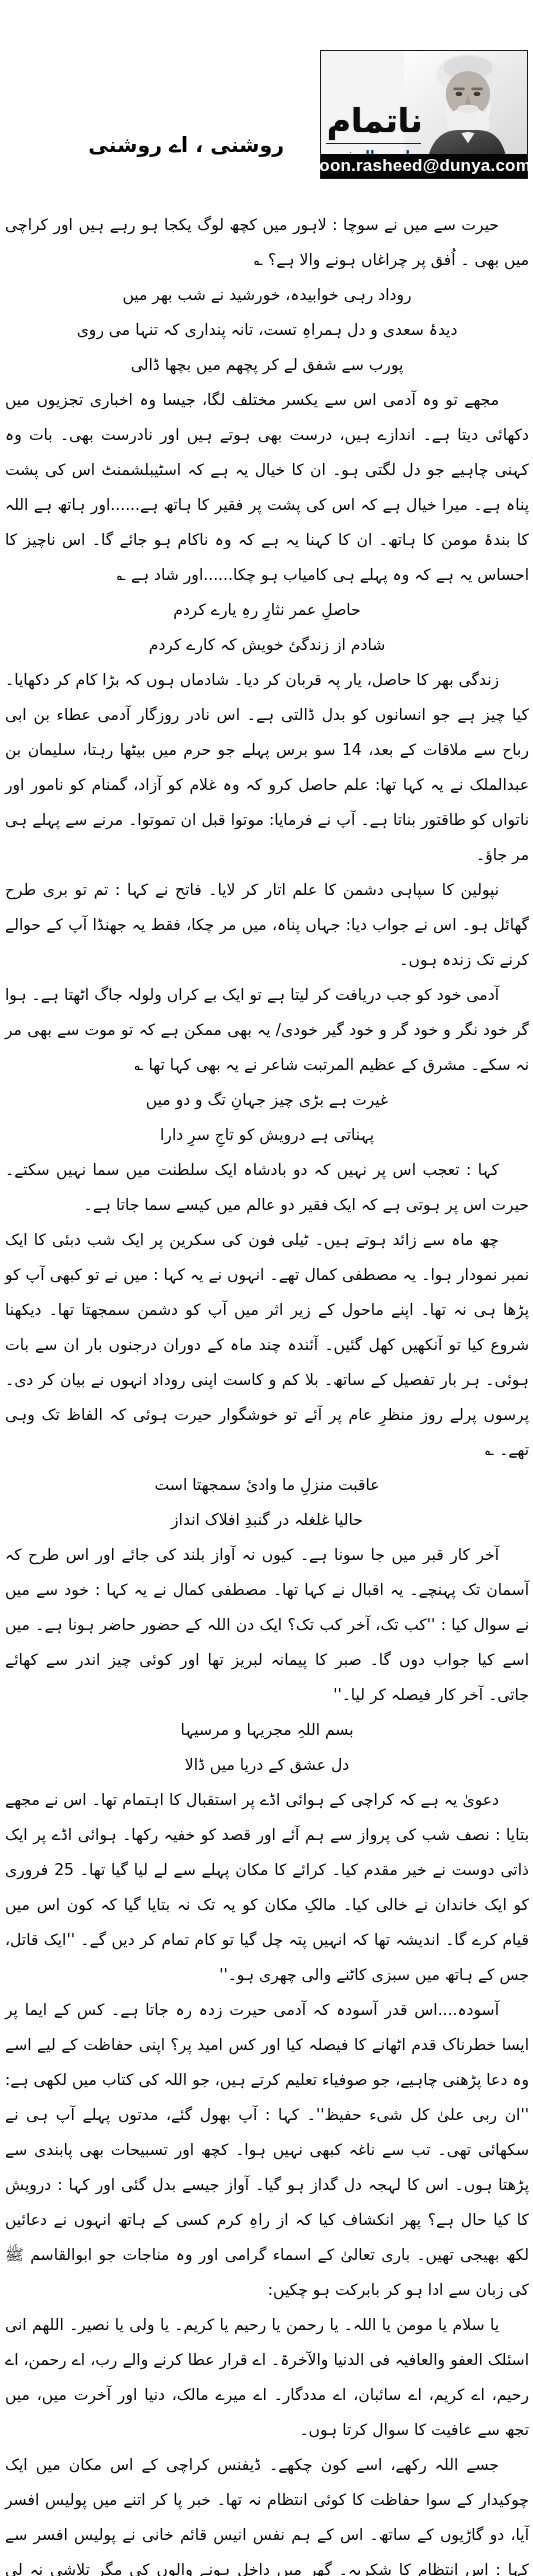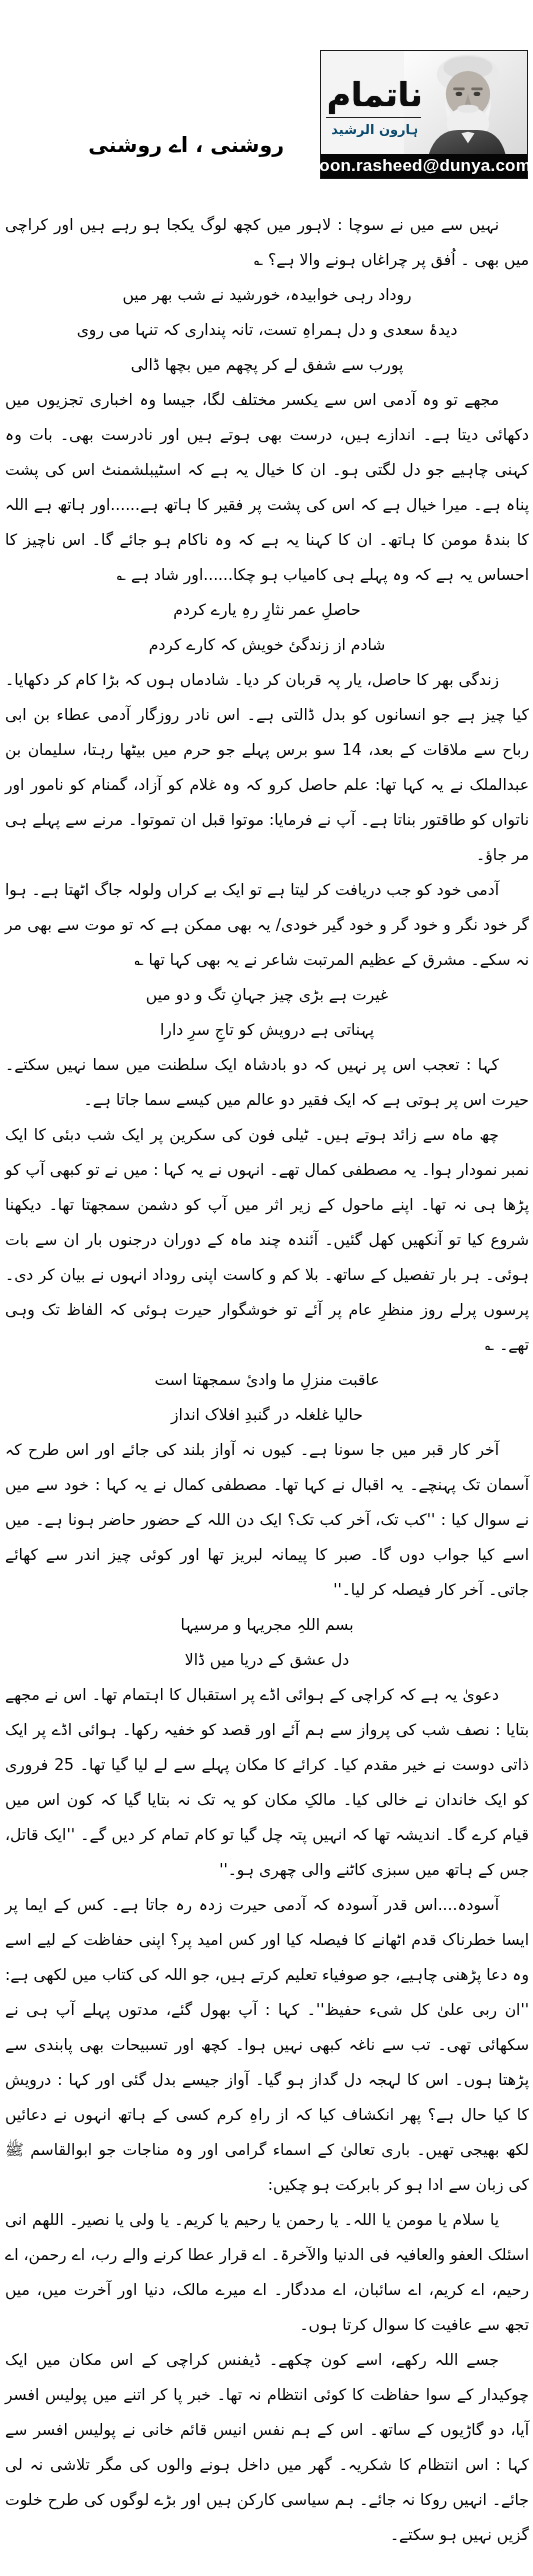--- a/index.html
+++ b/index.html
@@ -12,21 +12,21 @@
 
   
   .masthead{position:relative;height:207px;}
   .column-box{
     position:absolute;top:50px;right:5.8px;width:208px;height:129px;
     border:1.6px solid #1a1a1a;box-sizing:border-box;background:#f4f4f4;
   }
   .photo{position:absolute;top:0;right:0;width:123px;height:104px;overflow:hidden;}
   .photo svg{display:block;}
   .nameplate{
-    position:absolute;top:26px;left:5px;width:97px;
+    position:absolute;top:52px;left:5px;width:97px;
     text-align:center;z-index:2;background:transparent;
   }
   .column-title{
     font-size:33px;font-weight:bold;line-height:1.1;direction:rtl;
     color:#0d0d0d;text-shadow:0 0 0.8px #000;
   }
   .name-rule{border:none;border-top:1.6px solid #222;margin:4.1px 0 3.3px;width:95px;}
   .author-name{font-size:13px;font-weight:bold;direction:rtl;color:#0c4a6e;}
   .email-bar{
     position:absolute;left:0;right:0;bottom:0;height:24px;background:#060606;
@@ -102,32 +102,33 @@
       </div>
 
       <div class="email-bar">
         <span>haroon.rasheed@dunya.com.pk</span>
       </div>
 
     </div>
   </div>
 
   <div class="article-body">
-      <p class="para">نہیں سے میں نے سوچا : لاہور میں کچھ لوگ یکجا ہو رہے ہیں اور کراچی میں بھی ۔ اُفق پر چراغاں ہونے والا ہے؟ ؎</p>
+      <p class="para">حیرت سے میں نے سوچا : لاہور میں کچھ لوگ یکجا ہو رہے ہیں اور کراچی میں بھی ۔ اُفق پر چراغاں ہونے والا ہے؟ ؎</p>
       <div class="verse">
         <div class="verse-line">روداد رہی خوابیدہ، خورشید نے شب بھر میں</div>
         <div class="verse-line">دیدۂ سعدی و دل ہمراہِ تست، تانہ پنداری کہ تنہا می روی</div>
         <div class="verse-line">پورب سے شفق لے کر پچھم میں بچھا ڈالی</div>
       </div>
       <p class="para">مجھے تو وہ آدمی اس سے یکسر مختلف لگا، جیسا وہ اخباری تجزیوں میں دکھائی دیتا ہے۔ اندازے ہیں، درست بھی ہوتے ہیں اور نادرست بھی۔ بات وہ کہنی چاہیے جو دل لگتی ہو۔ ان کا خیال یہ ہے کہ اسٹیبلشمنٹ اس کی پشت پناہ ہے۔ میرا خیال ہے کہ اس کی پشت پر فقیر کا ہاتھ ہے......اور ہاتھ ہے اللہ کا بندۂ مومن کا ہاتھ۔ ان کا کہنا یہ ہے کہ وہ ناکام ہو جائے گا۔ اس ناچیز کا احساس یہ ہے کہ وہ پہلے ہی کامیاب ہو چکا......اور شاد ہے ؎</p>
       <div class="verse">
         <div class="verse-line">حاصلِ عمر نثارِ رہِ یارے کردم</div>
         <div class="verse-line">شادم از زندگیٔ خویش کہ کارے کردم</div>
       </div>
       <p class="para">زندگی بھر کا حاصل، یار پہ قربان کر دیا۔ شادماں ہوں کہ بڑا کام کر دکھایا۔ کیا چیز ہے جو انسانوں کو بدل ڈالتی ہے۔ اس نادر روزگار آدمی عطاء بن ابی رباح سے ملاقات کے بعد، 14 سو برس پہلے جو حرم میں بیٹھا رہتا، سلیمان بن عبدالملک نے یہ کہا تھا: علم حاصل کرو کہ وہ غلام کو آزاد، گمنام کو نامور اور ناتواں کو طاقتور بناتا ہے۔ آپ نے فرمایا: موتوا قبل ان تموتوا۔ مرنے سے پہلے ہی مر جاؤ۔</p>
+      <p class="para">نپولین کا سپاہی دشمن کا علم اتار کر لایا۔ فاتح نے کہا : تم تو بری طرح گھائل ہو۔ اس نے جواب دیا: جہاں پناہ، میں مر چکا، فقط یہ جھنڈا آپ کے حوالے کرنے تک زندہ ہوں۔</p>
       <p class="para">آدمی خود کو جب دریافت کر لیتا ہے تو ایک بے کراں ولولہ جاگ اٹھتا ہے۔ ہوا گر خود نگر و خود گر و خود گیر خودی/ یہ بھی ممکن ہے کہ تو موت سے بھی مر نہ سکے۔ مشرق کے عظیم المرتبت شاعر نے یہ بھی کہا تھا ؎</p>
       <div class="verse">
         <div class="verse-line">غیرت ہے بڑی چیز جہانِ تگ و دو میں</div>
         <div class="verse-line">پہناتی ہے درویش کو تاجِ سرِ دارا</div>
       </div>
       <p class="para">کہا : تعجب اس پر نہیں کہ دو بادشاہ ایک سلطنت میں سما نہیں سکتے۔ حیرت اس پر ہوتی ہے کہ ایک فقیر دو عالم میں کیسے سما جاتا ہے۔</p>
       <p class="para">چھ ماہ سے زائد ہوتے ہیں۔ ٹیلی فون کی سکرین پر ایک شب دبئی کا ایک نمبر نمودار ہوا۔ یہ مصطفی کمال تھے۔ انہوں نے یہ کہا : میں نے تو کبھی آپ کو پڑھا ہی نہ تھا۔ اپنے ماحول کے زیر اثر میں آپ کو دشمن سمجھتا تھا۔ دیکھنا شروع کیا تو آنکھیں کھل گئیں۔ آئندہ چند ماہ کے دوران درجنوں بار ان سے بات ہوئی۔ ہر بار تفصیل کے ساتھ۔ بلا کم و کاست اپنی روداد انہوں نے بیان کر دی۔ پرسوں پرلے روز منظرِ عام پر آئے تو خوشگوار حیرت ہوئی کہ الفاظ تک وہی تھے۔ ؎</p>
       <div class="verse">
         <div class="verse-line">عاقبت منزلِ ما وادیٔ سمجھتا است</div>
         <div class="verse-line">حالیا غلغلہ در گنبدِ افلاک انداز</div>

